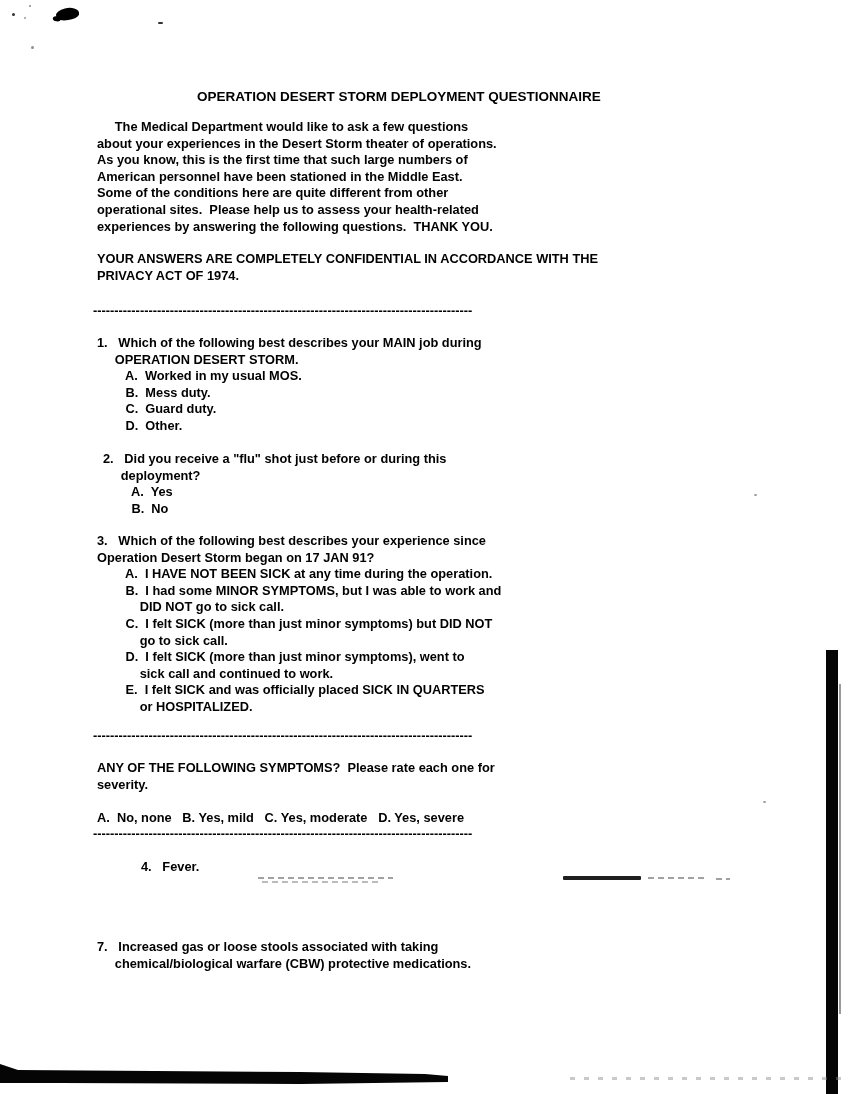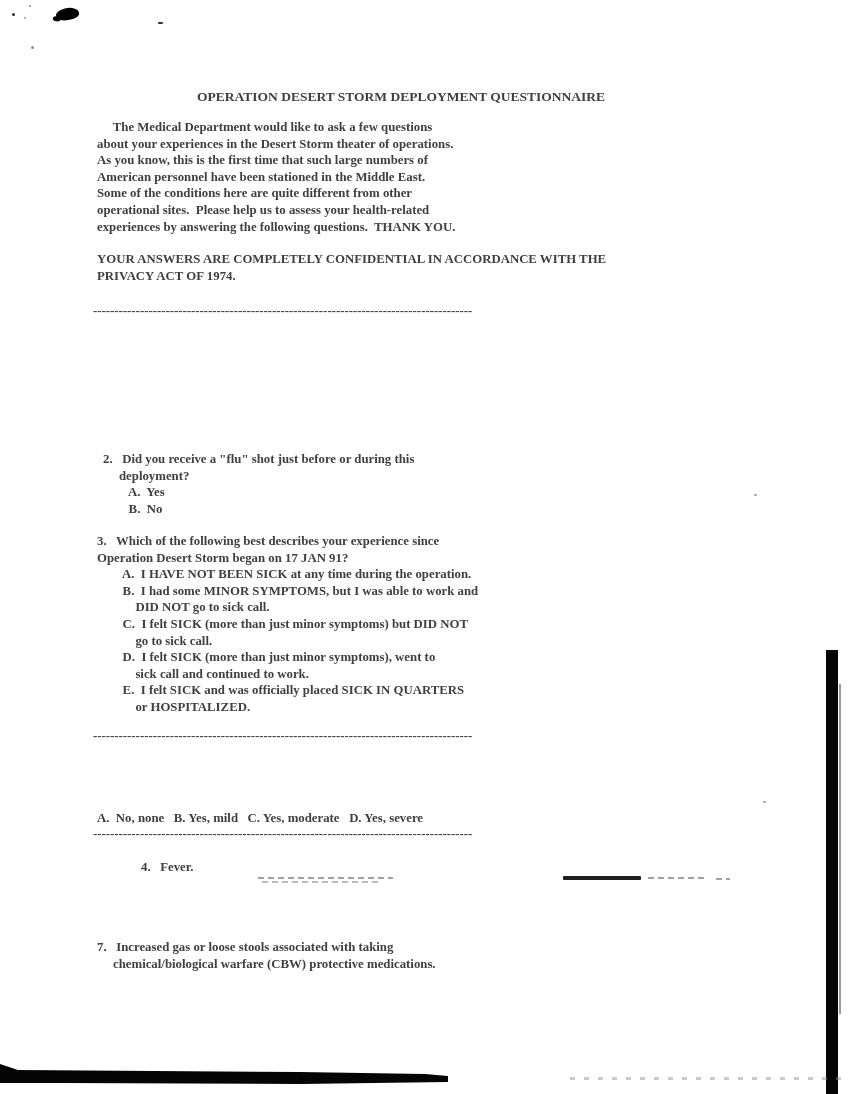--- a/index.html
+++ b/index.html
@@ -1,24 +1,24 @@
 <!DOCTYPE html>
 <html><head>
 <meta charset="utf-8">
 <style>
   html,body{margin:0;padding:0;}
   body{width:850px;height:1094px;background:#ffffff;overflow:hidden;}
   .page{position:relative;width:850px;height:1094px;background:#ffffff;}
   .t{
     position:absolute;margin:0;
-    font-family:Liberation Serif, serif;
+    font-family:Liberation Sans, sans-serif;
     font-weight:bold;
     font-size:12.8px;
     line-height:16.6px;
-    color:#404040;
+    color:#000000;
     white-space:pre;
   }
   .title{font-size:13.5px;}
   .u{text-decoration:underline;text-underline-offset:3px;text-decoration-thickness:1.5px;}
   .artifact{position:absolute;}
   .ink-blob{
     left:56px;top:8px;width:23px;height:12px;background:#000;
     border-radius:55% 70% 45% 60%;transform:rotate(-12deg);
   }
   .ink-blob:after{
@@ -64,20 +64,26 @@
 American personnel have been stationed in the Middle East.
 Some of the conditions here are quite different from other
 operational sites.  Please help us to assess your health-related
 experiences by answering the following questions.  THANK YOU.</pre>
 
   <pre class="t" style="left:97px;top:251px;">YOUR ANSWERS ARE COMPLETELY CONFIDENTIAL IN ACCORDANCE WITH THE
 PRIVACY ACT OF 1974.</pre>
 
   <pre class="t" style="left:93px;top:303px;">-----------------------------------------------------------------------------------------</pre>
 
+  <pre class="t" style="left:97px;top:335px;">1.   Which of the following best describes your MAIN job during
+     OPERATION DESERT STORM.
+        A.  Worked in my usual MOS.
+        B.  Mess duty.
+        C.  Guard duty.
+        D.  Other.</pre>
 
   <pre class="t" style="left:103px;top:451px;">2.   Did you receive a "flu" shot just before or during this
      deployment?
         A.  Yes
         B.  No</pre>
 
   <pre class="t" style="left:97px;top:533px;">3.   Which of the following best describes your experience since
 Operation Desert Storm began on 17 JAN 91?
         A.  I HAVE NOT BEEN SICK at any time during the operation.
         B.  I had some MINOR SYMPTOMS, but I was able to work and
@@ -85,20 +91,22 @@
         C.  I felt SICK (more than just minor symptoms) but DID NOT
             go to sick call.
         D.  I felt SICK (more than just minor symptoms), went to
             sick call and continued to work.
         E.  I felt SICK and was officially placed SICK IN QUARTERS
             or HOSPITALIZED.</pre>
 
   <pre class="t" style="left:93px;top:728px;">-----------------------------------------------------------------------------------------</pre>
 
 
+  <pre class="t" style="left:97px;top:760px;">ANY OF THE FOLLOWING SYMPTOMS?  Please rate each one for
+severity.</pre>
 
   <pre class="t" style="left:97px;top:810px;">A.  No, none   B. Yes, mild   C. Yes, moderate   D. Yes, severe</pre>
 
   <pre class="t" style="left:93px;top:826px;">-----------------------------------------------------------------------------------------</pre>
 
   <pre class="t" style="left:97px;top:859px;margin-left:44px;">4.   Fever.</pre>
 
 
   <pre class="t" style="left:97px;top:939px;">7.   Increased gas or loose stools associated with taking
      chemical/biological warfare (CBW) protective medications.</pre>

